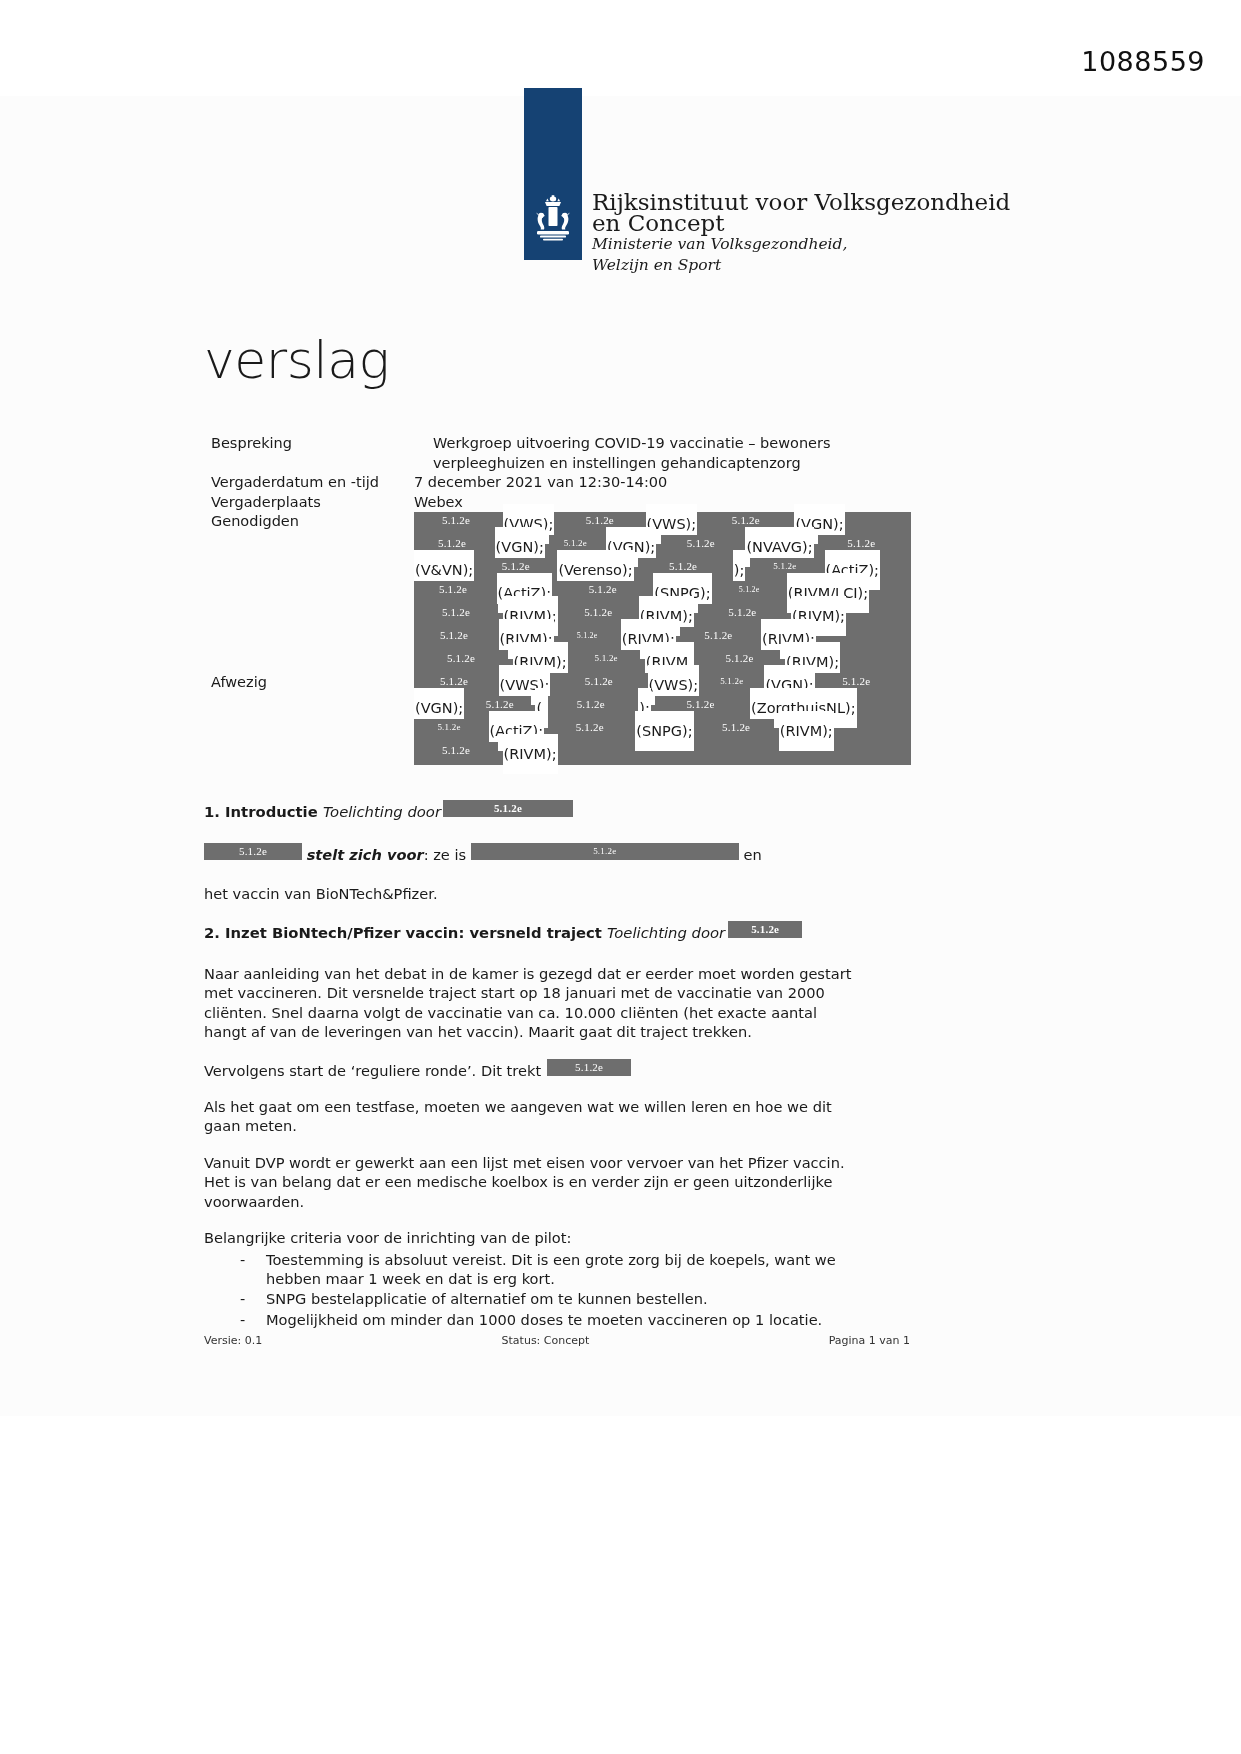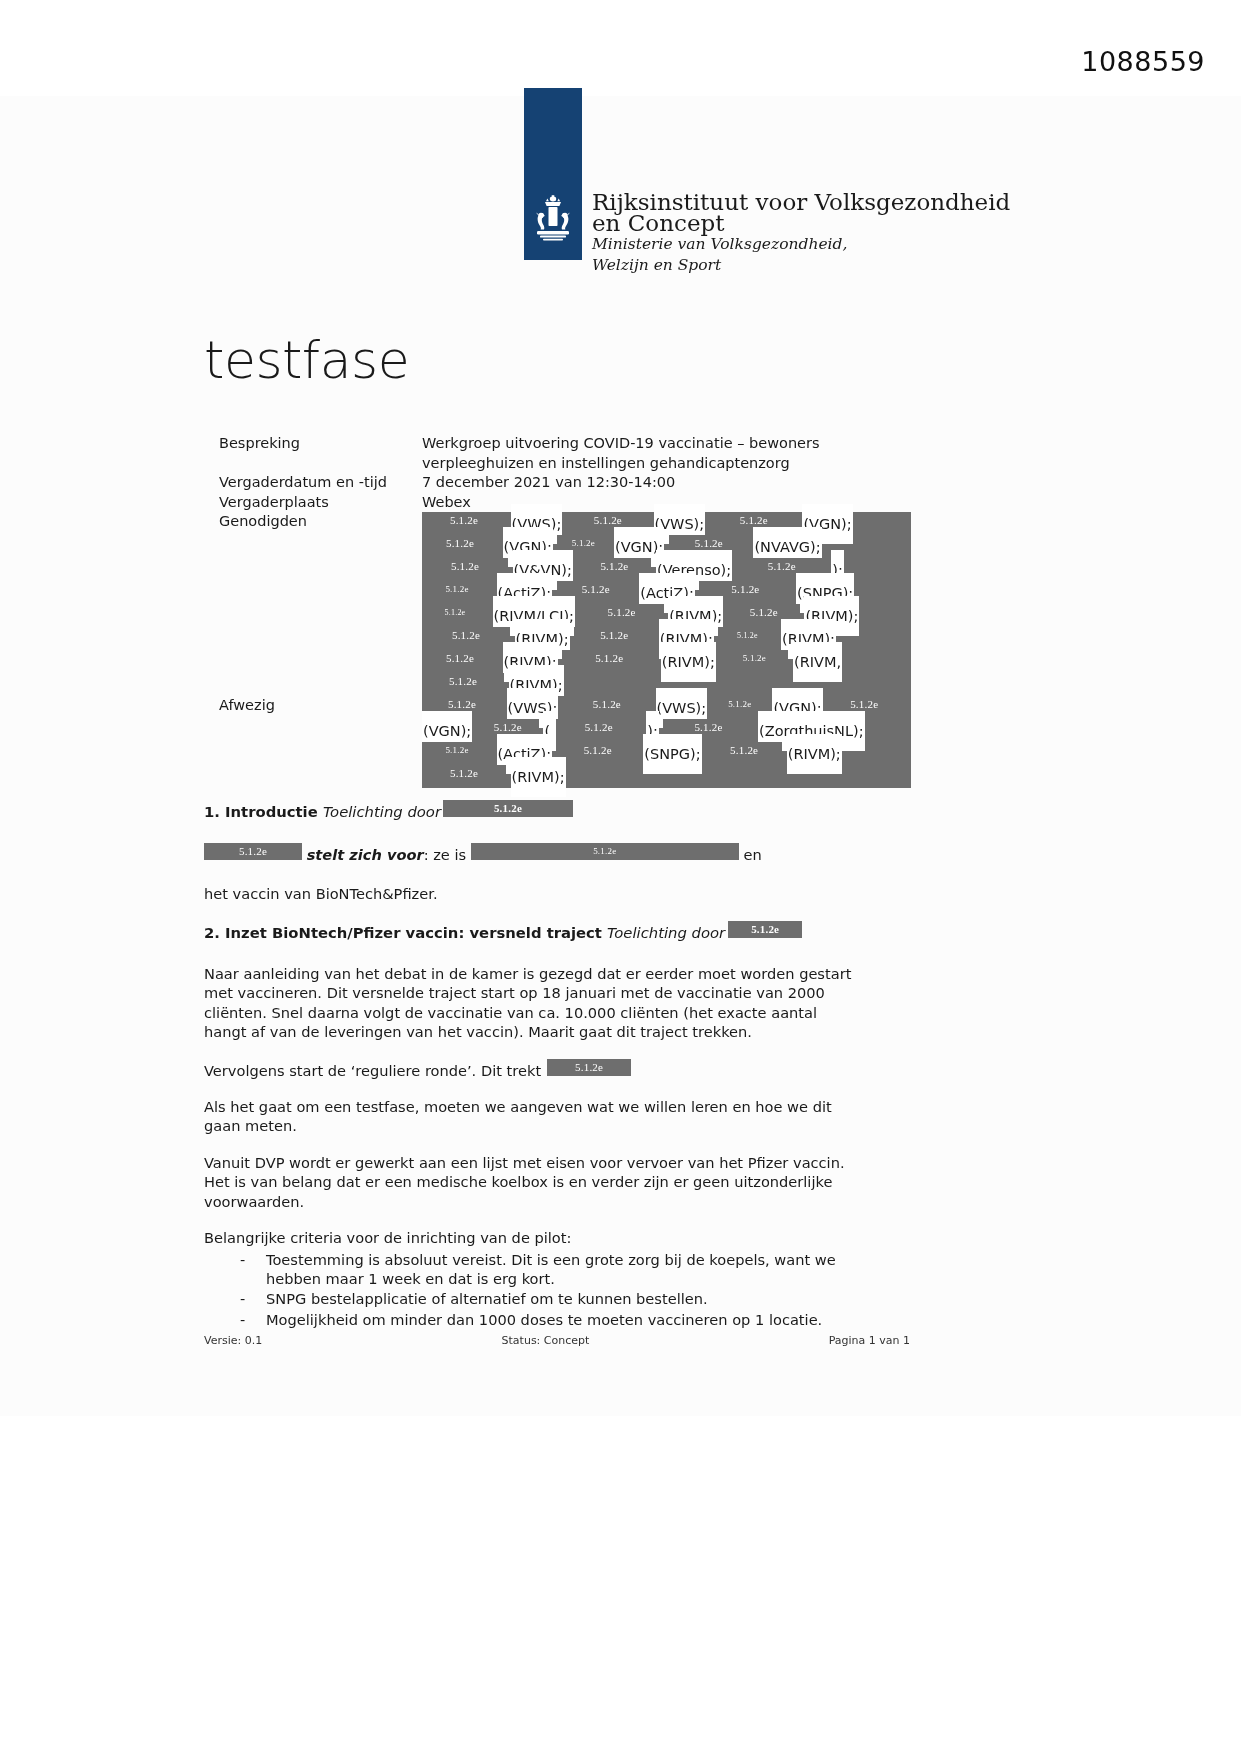--- a/index.html
+++ b/index.html
@@ -105,26 +105,25 @@
     color: #1a1a1a;
   }
   .meta-row {
     display: flex;
     align-items: flex-start;
   }
   .meta-label {
     width: 203px;
     flex: 0 0 203px;
     white-space: nowrap;
-    margin-left: 8px;
   }
   .meta-value {
     flex: 1 1 auto;
   }
-  .meta-value .ln { display: block; }
+  .meta-value .ln { display: block; margin-left: 19px; }
 
   
   .rd {
     display: inline-block;
     background: #6e6e6e;
     color: #ffffff;
     text-align: center;
     vertical-align: baseline;
     font-size: 11px;
     line-height: 17px;
@@ -240,21 +239,21 @@
       </g>
     </svg>
     <div class="logo-text">
       <div class="logo-l1">Rijksinstituut voor Volksgezondheid</div>
       <div class="logo-l2">en Concept</div>
       <div class="logo-l3">Ministerie van Volksgezondheid,</div>
       <div class="logo-l4">Welzijn en Sport</div>
     </div>
   </div>
 
-  <div class="title">testfase</div>
+  <div class="title">verslag</div>
 
   <div class="meta">
 
     <div class="meta-row">
       <div class="meta-label">Bespreking</div>
       <div class="meta-value">
         <span class="ln">Werkgroep uitvoering COVID-19 vaccinatie – bewoners</span>
         <span class="ln">verpleeghuizen en instellingen gehandicaptenzorg</span>
       </div>
     </div>

